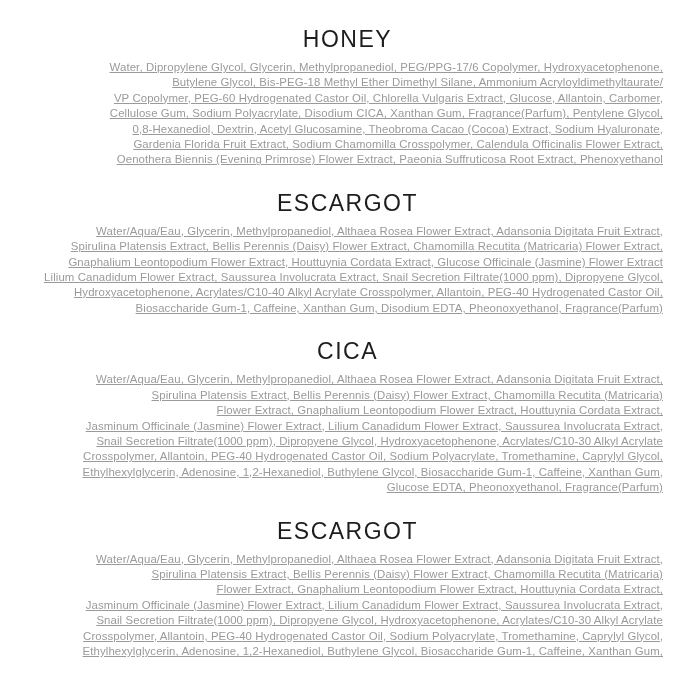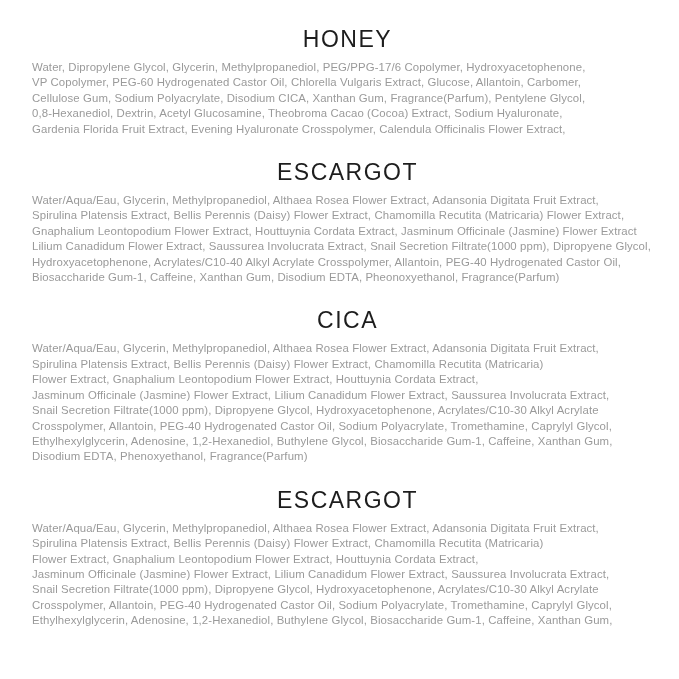--- a/index.html
+++ b/index.html
@@ -32,62 +32,65 @@
   }
   .ingredients {
     color: #9a9a9a;
     font-size: 11.4px;
     line-height: 15.4px;
     letter-spacing: 0.1px;
     font-weight: 400;
   }
   .ingredient-line {
     white-space: nowrap;
-    text-align: left;
+    text-align: right;
+    text-decoration: underline;
   }
 </style>
 </head>
 <body>
 
 <div class="page">
   <div id="sections-root">
   <section class="section">
     <h2 class="section-title">HONEY</h2>
     <div class="ingredients">
           <div class="ingredient-line">Water, Dipropylene Glycol, Glycerin, Methylpropanediol, PEG/PPG-17/6 Copolymer, Hydroxyacetophenone,</div>
+          <div class="ingredient-line">Butylene Glycol, Bis-PEG-18 Methyl Ether Dimethyl Silane, Ammonium Acryloyldimethyltaurate/</div>
           <div class="ingredient-line">VP Copolymer, PEG-60 Hydrogenated Castor Oil, Chlorella Vulgaris Extract, Glucose, Allantoin, Carbomer,</div>
           <div class="ingredient-line">Cellulose Gum, Sodium Polyacrylate, Disodium CICA, Xanthan Gum, Fragrance(Parfum), Pentylene Glycol,</div>
           <div class="ingredient-line">0,8-Hexanediol, Dextrin, Acetyl Glucosamine, Theobroma Cacao (Cocoa) Extract, Sodium Hyaluronate,</div>
-          <div class="ingredient-line">Gardenia Florida Fruit Extract, Evening Hyaluronate Crosspolymer, Calendula Officinalis Flower Extract,</div>
+          <div class="ingredient-line">Gardenia Florida Fruit Extract, Sodium Chamomilla Crosspolymer, Calendula Officinalis Flower Extract,</div>
+          <div class="ingredient-line">Oenothera Biennis (Evening Primrose) Flower Extract, Paeonia Suffruticosa Root Extract, Phenoxyethanol</div>
         </div>
   </section>
 
   <section class="section">
     <h2 class="section-title">ESCARGOT</h2>
     <div class="ingredients">
           <div class="ingredient-line">Water/Aqua/Eau, Glycerin, Methylpropanediol, Althaea Rosea Flower Extract, Adansonia Digitata Fruit Extract,</div>
           <div class="ingredient-line">Spirulina Platensis Extract, Bellis Perennis (Daisy) Flower Extract, Chamomilla Recutita (Matricaria) Flower Extract,</div>
-          <div class="ingredient-line">Gnaphalium Leontopodium Flower Extract, Houttuynia Cordata Extract, Jasminum Officinale (Jasmine) Flower Extract</div>
+          <div class="ingredient-line">Gnaphalium Leontopodium Flower Extract, Houttuynia Cordata Extract, Glucose Officinale (Jasmine) Flower Extract</div>
           <div class="ingredient-line">Lilium Canadidum Flower Extract, Saussurea Involucrata Extract, Snail Secretion Filtrate(1000 ppm), Dipropyene Glycol,</div>
           <div class="ingredient-line">Hydroxyacetophenone, Acrylates/C10-40 Alkyl Acrylate Crosspolymer, Allantoin, PEG-40 Hydrogenated Castor Oil,</div>
           <div class="ingredient-line">Biosaccharide Gum-1, Caffeine, Xanthan Gum, Disodium EDTA, Pheonoxyethanol, Fragrance(Parfum)</div>
         </div>
   </section>
 
   <section class="section">
     <h2 class="section-title">CICA</h2>
     <div class="ingredients">
           <div class="ingredient-line">Water/Aqua/Eau, Glycerin, Methylpropanediol, Althaea Rosea Flower Extract, Adansonia Digitata Fruit Extract,</div>
           <div class="ingredient-line">Spirulina Platensis Extract, Bellis Perennis (Daisy) Flower Extract, Chamomilla Recutita (Matricaria)</div>
           <div class="ingredient-line">Flower Extract, Gnaphalium Leontopodium Flower Extract, Houttuynia Cordata Extract,</div>
           <div class="ingredient-line">Jasminum Officinale (Jasmine) Flower Extract, Lilium Canadidum Flower Extract, Saussurea Involucrata Extract,</div>
           <div class="ingredient-line">Snail Secretion Filtrate(1000 ppm), Dipropyene Glycol, Hydroxyacetophenone, Acrylates/C10-30 Alkyl Acrylate</div>
           <div class="ingredient-line">Crosspolymer, Allantoin, PEG-40 Hydrogenated Castor Oil, Sodium Polyacrylate, Tromethamine, Caprylyl Glycol,</div>
           <div class="ingredient-line">Ethylhexylglycerin, Adenosine, 1,2-Hexanediol, Buthylene Glycol, Biosaccharide Gum-1, Caffeine, Xanthan Gum,</div>
-          <div class="ingredient-line">Disodium EDTA, Phenoxyethanol, Fragrance(Parfum)</div>
+          <div class="ingredient-line">Glucose EDTA, Pheonoxyethanol, Fragrance(Parfum)</div>
         </div>
   </section>
 
   <section class="section">
     <h2 class="section-title">ESCARGOT</h2>
     <div class="ingredients">
           <div class="ingredient-line">Water/Aqua/Eau, Glycerin, Methylpropanediol, Althaea Rosea Flower Extract, Adansonia Digitata Fruit Extract,</div>
           <div class="ingredient-line">Spirulina Platensis Extract, Bellis Perennis (Daisy) Flower Extract, Chamomilla Recutita (Matricaria)</div>
           <div class="ingredient-line">Flower Extract, Gnaphalium Leontopodium Flower Extract, Houttuynia Cordata Extract,</div>
           <div class="ingredient-line">Jasminum Officinale (Jasmine) Flower Extract, Lilium Canadidum Flower Extract, Saussurea Involucrata Extract,</div>

